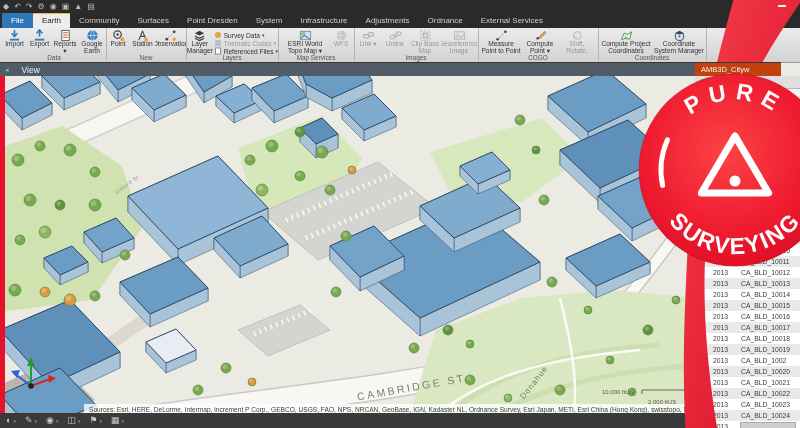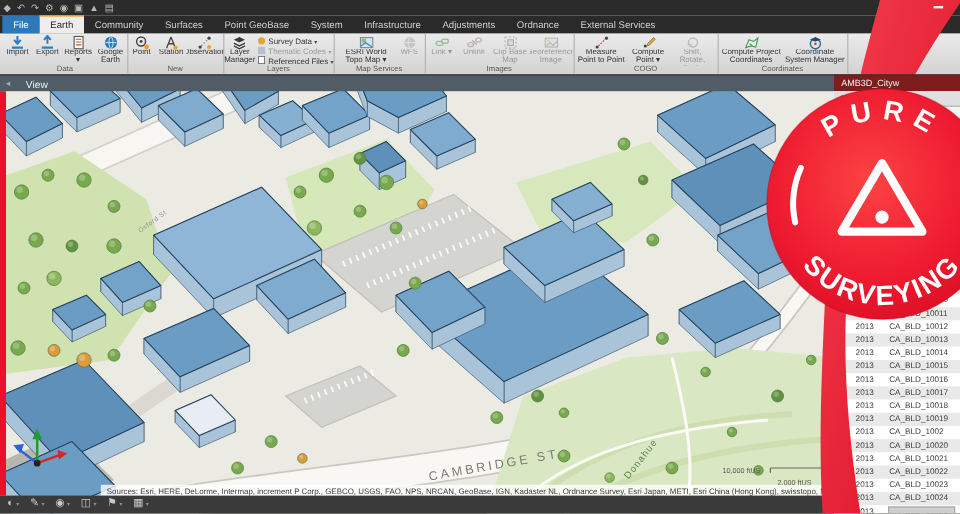--- a/index.html
+++ b/index.html
@@ -29,21 +29,21 @@
   .rbtn.dis{opacity:.42;}
   .glabel{position:absolute;bottom:0;left:0;right:0;text-align:center;font-size:6.4px;color:#555;}
   .stack{display:flex;flex-direction:column;justify-content:flex-start;padding-top:2px;}
   .srow{display:flex;align-items:center;gap:2px;font-size:6.6px;color:#333;height:8px;white-space:nowrap;}
   .srow.dis{opacity:.42;}
   .caret{font-size:5px;color:#444;}
   
   #viewbar{left:0;top:62px;width:695px;height:14px;background:#525c66;border-top:1px solid #30363c;
            display:flex;align-items:center;gap:13px;z-index:6;color:#e8f2f8;font-size:8.5px;padding-left:5px;box-sizing:border-box;}
   #viewbar .vicon{color:#8fb5cc;font-size:7px;}
-  #pheader{left:695px;top:62px;width:105px;height:14px;background:#7f1d1d;border-top:1px solid #30363c;
+  #pheader{left:695px;top:62px;width:86px;height:14px;background:#c2410c;border-top:1px solid #30363c;
            color:#f0f0f0;font-size:7.5px;line-height:14px;padding-left:6px;box-sizing:border-box;white-space:nowrap;overflow:hidden;z-index:6;}
   #pfilter{left:695px;top:76px;width:105px;height:13px;background:#dfdfdf;border-bottom:1px solid #b5b5b5;
            display:flex;align-items:center;gap:4px;padding-left:5px;box-sizing:border-box;z-index:6;font-size:6.5px;color:#555;}
   
   #panelbody{left:695px;top:76px;width:105px;height:352px;background:#f4f4f4;z-index:2;}
   #rows{position:absolute;left:0;top:147px;right:0;}
   .trow{height:11px;display:flex;align-items:center;font-size:6.8px;color:#3c3c3c;padding-left:18px;box-sizing:border-box;}
   .trow:nth-child(odd){background:#ffffff;}
   .trow:nth-child(even){background:#e9e9e9;}
   .tyear{width:26px;}
@@ -78,21 +78,21 @@
       <span>▤</span>
     </div>
   <div class="abs" id="wintitle">Dresden Infomatika - KGG - Leica Infinity</div>
   <div class="abs" id="windash"></div>
 
   <div class="abs" id="tabs">
       <div class="tab file">File</div>
       <div class="tab active">Earth</div>
       <div class="tab">Community</div>
       <div class="tab">Surfaces</div>
-      <div class="tab">Point GeoBase</div>
+      <div class="tab">Point Dresden</div>
       <div class="tab">System</div>
       <div class="tab">Infrastructure</div>
       <div class="tab">Adjustments</div>
       <div class="tab">Ordnance</div>
       <div class="tab">External Services</div>
     </div>
 
   <div class="abs" id="ribbon">
       <div class="rgroup" style="left: 2px; width: 104px;">
         <div class="rbtns">

